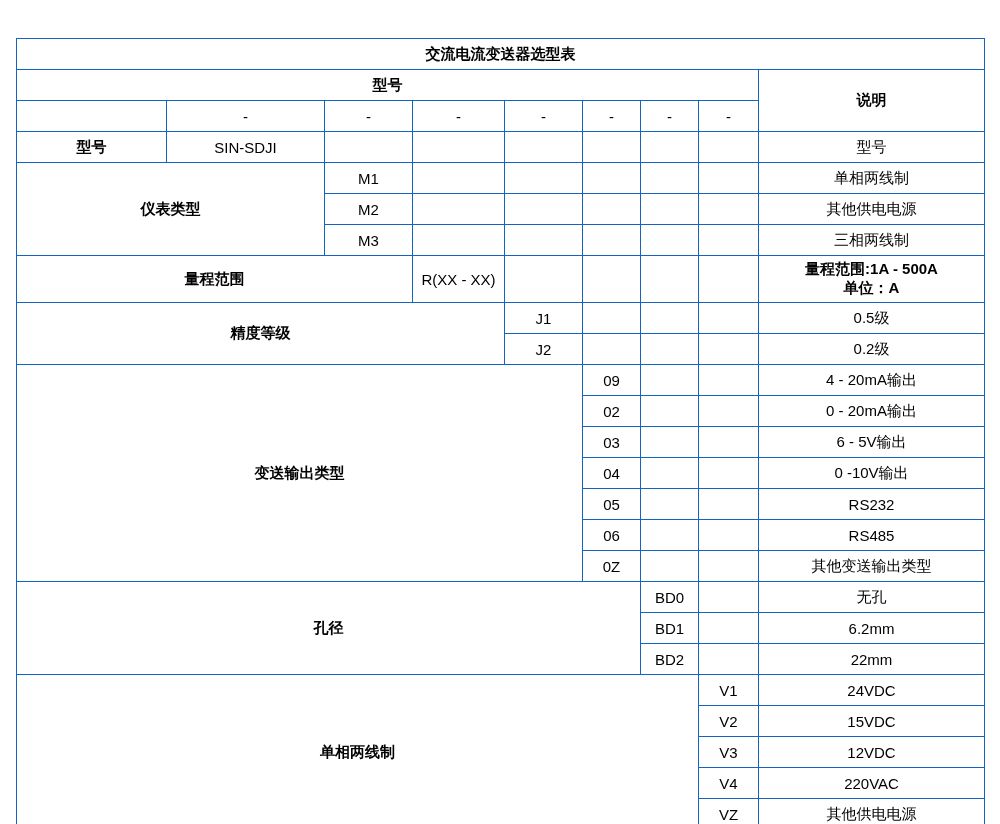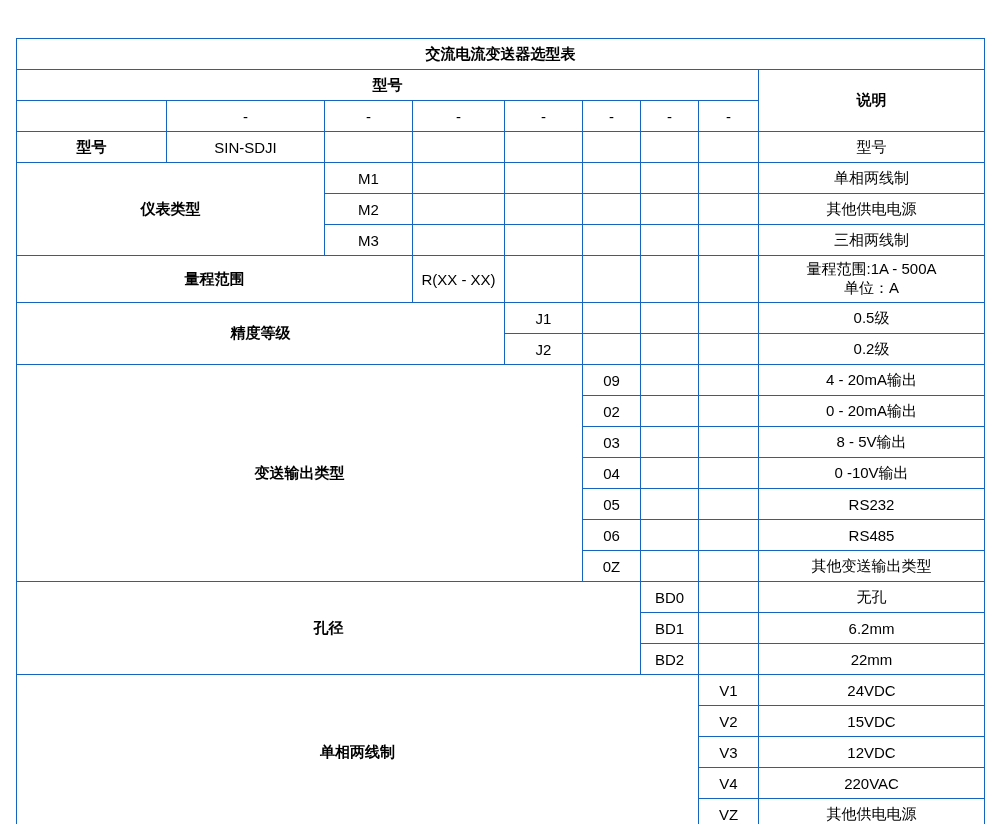--- a/index.html
+++ b/index.html
@@ -58,20 +58,21 @@
     color: #000000;
   }
   td.desc-head {
     font-size: 15px;
     font-weight: bold;
   }
   .two-line {
     line-height: 1.25;
     white-space: normal;
     display: block;
+    font-weight: bold;
   }
   .l1, .l2 { display: block; }
 </style>
 </head>
 <body>
 
 <div class="sheet">
   <table class="spec">
     <colgroup>
       <col style="width:150px">
@@ -188,21 +189,21 @@
       <tr>
         <td>02</td>
         <td></td>
         <td></td>
         <td>0 - 20mA输出</td>
       </tr>
       <tr>
         <td>03</td>
         <td></td>
         <td></td>
-        <td>8 - 5V输出</td>
+        <td>6 - 5V输出</td>
       </tr>
       <tr>
         <td>04</td>
         <td></td>
         <td></td>
         <td>0 -10V输出</td>
       </tr>
       <tr>
         <td>05</td>
         <td></td>

